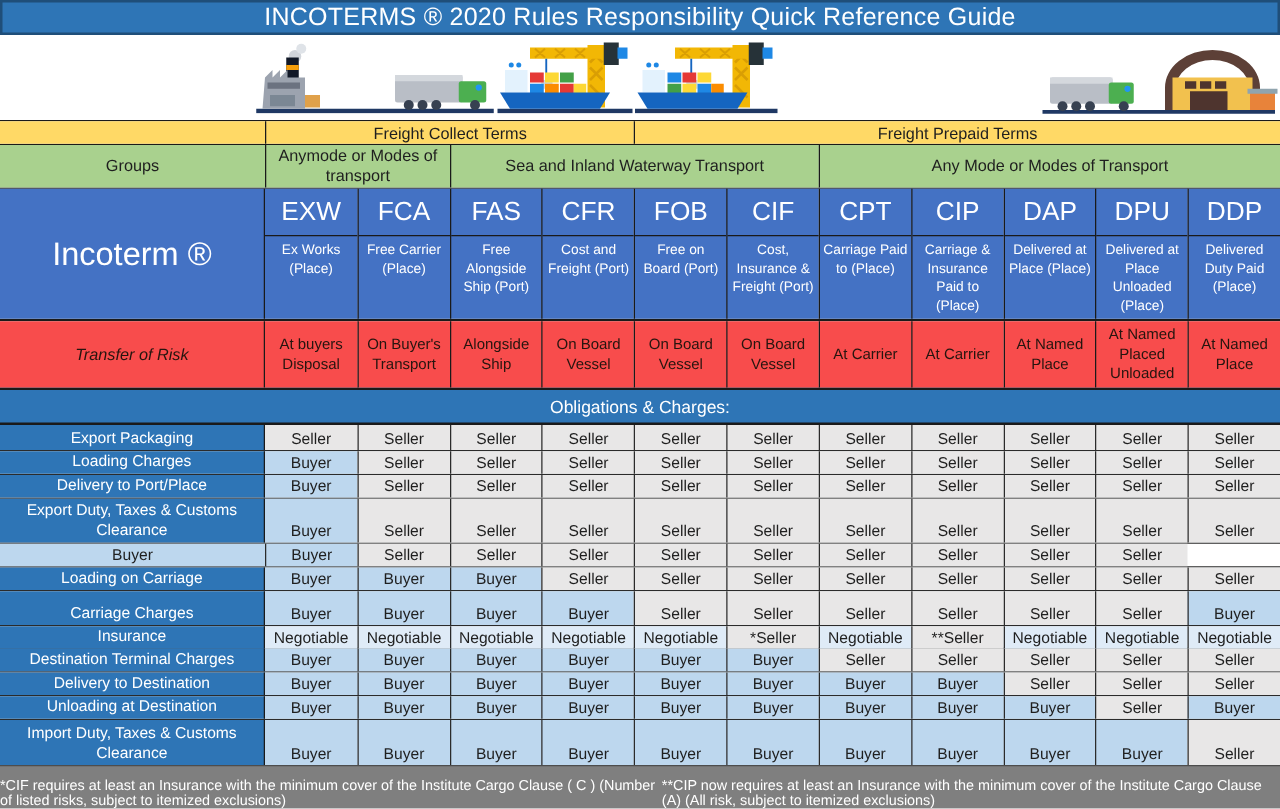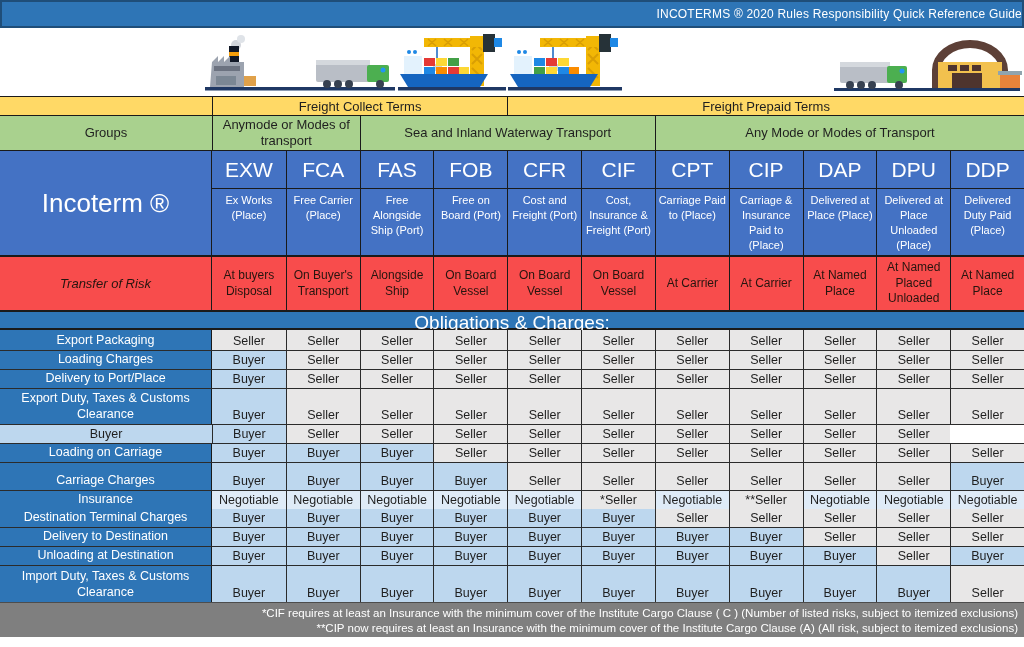--- a/index.html
+++ b/index.html
@@ -8,21 +8,21 @@
     --seller:#e8e7e7; --negotiable:#dfebf7; --footerGray:#7f7f7f; --grid:#1a1a1a;
     --navy:#1f3864;
   }
   *{box-sizing:border-box;margin:0;padding:0;}
   html,body{background:#fff;}
   body{font-family:"Liberation Sans",sans-serif;color:#1f1f1f;}
   .page{width:1024px;height:647px;position:relative;overflow:hidden;background:#fff;}
 
   
   .titlebar{height:28px;background:var(--titleBlue);border:2px solid var(--titleBorder);
-    display:flex;align-items:center;justify-content:flex-end;color:#fff;font-size:12px;letter-spacing:.2px;}
+    display:flex;align-items:center;justify-content:center;color:#fff;font-size:20px;letter-spacing:.2px;}
 
   
   .illus{height:68px;position:relative;background:#fff;}
   .illus svg{position:absolute;left:0;top:0;}
 
   
   .band{display:grid;grid-template-columns:212px repeat(11,1fr);}
   .span2{grid-column:span 2}.span4{grid-column:span 4}.span5{grid-column:span 5}.span7{grid-column:span 7}
   .cell{display:flex;align-items:center;justify-content:center;text-align:center;}
 
@@ -48,38 +48,38 @@
   
   .risk-band{height:55px;display:flex;border-top:2px solid var(--grid);}
   .risk-label{width:212px;flex:none;background:var(--red);color:#26150f;font-size:13px;
     display:flex;align-items:center;justify-content:center;border-right:1px solid var(--grid);font-style:italic;}
   .risk-cols{flex:1;display:grid;grid-template-columns:repeat(11,1fr);}
   .rcell{background:var(--red);color:#26150f;font-size:12px;line-height:1.3;display:flex;
     align-items:center;justify-content:center;text-align:center;padding:0 2px;}
   .rcell + .rcell{border-left:1px solid var(--grid);}
 
   
-  .oblig-header{height:20px;background:var(--labelBlue);border-top:2px solid var(--grid);
-    border-bottom:2px solid var(--grid);display:flex;align-items:flex-start;justify-content:center;
-    color:#fff;font-size:19px;}
+  .oblig-header{height:30px;background:var(--labelBlue);border-top:2px solid var(--grid);
+    border-bottom:2px solid var(--grid);display:flex;align-items:center;justify-content:center;
+    color:#fff;font-size:14px;}
 
   
   .orow{display:grid;grid-template-columns:212px repeat(11,1fr);border-top:1px solid #2b2b2b;}
   .orow:first-child{border-top:none;}
   .olabel{background:var(--labelBlue);color:#fff;font-size:12.5px;line-height:1.3;text-align:center;
     display:flex;align-items:flex-end;justify-content:center;padding-bottom:2px;border-right:1px solid var(--grid);}
   .ocell{font-size:12.5px;display:flex;align-items:flex-end;justify-content:center;padding-bottom:2px;}
   .ocell + .ocell{border-left:1px solid #2b2b2b;}
   .seller{background:var(--seller);}
   .buyer{background:var(--buyer);}
   .negotiable{background:var(--negotiable);}
 
   
   .footer{height:35px;background:var(--footerGray);color:#fff;font-size:11.5px;
-    display:flex;flex-direction:column;justify-content:center;align-items:flex-end;
+    display:flex;flex-direction:row;justify-content:center;align-items:flex-end;
     padding-right:6px;gap:3px;border-top:1px solid #4d4d4d;}
 </style>
 </head>
 <body>
 
 <div class="page">
 
   <header class="titlebar">
     <span>INCOTERMS ®  2020 Rules Responsibility Quick Reference Guide</span>
   </header>
@@ -204,26 +204,26 @@
         </div>
         <div class="icol">
           <div class="code">FCA</div>
           <div class="desc">Free Carrier (Place)</div>
         </div>
         <div class="icol">
           <div class="code">FAS</div>
           <div class="desc">Free Alongside Ship (Port)</div>
         </div>
         <div class="icol">
+          <div class="code">CFR</div>
+          <div class="desc">Cost and Freight (Port)</div>
+        </div>
+        <div class="icol">
           <div class="code">FOB</div>
           <div class="desc">Free on Board (Port)</div>
-        </div>
-        <div class="icol">
-          <div class="code">CFR</div>
-          <div class="desc">Cost and Freight (Port)</div>
         </div>
         <div class="icol">
           <div class="code">CIF</div>
           <div class="desc">Cost, Insurance &amp; Freight (Port)</div>
         </div>
         <div class="icol">
           <div class="code">CPT</div>
           <div class="desc">Carriage Paid to (Place)</div>
         </div>
         <div class="icol">

